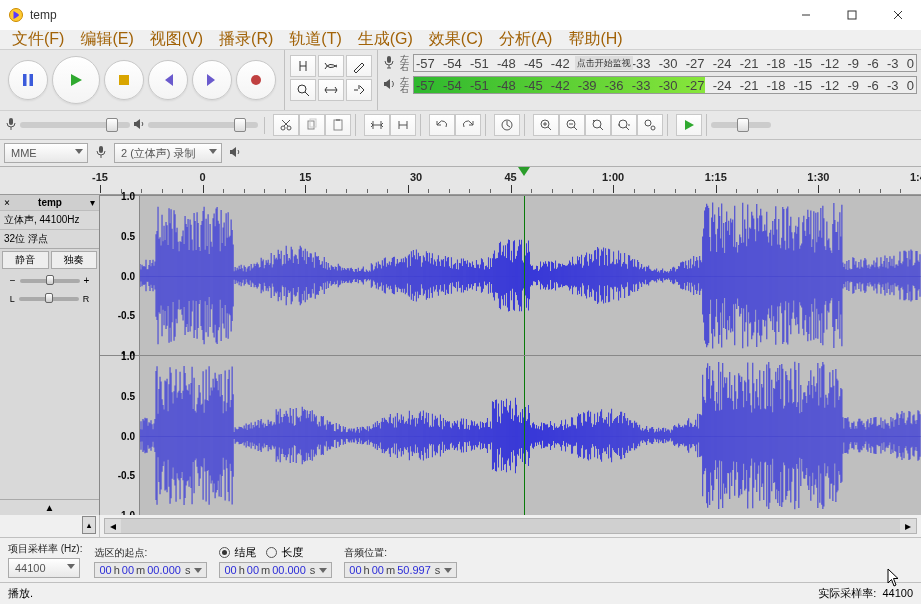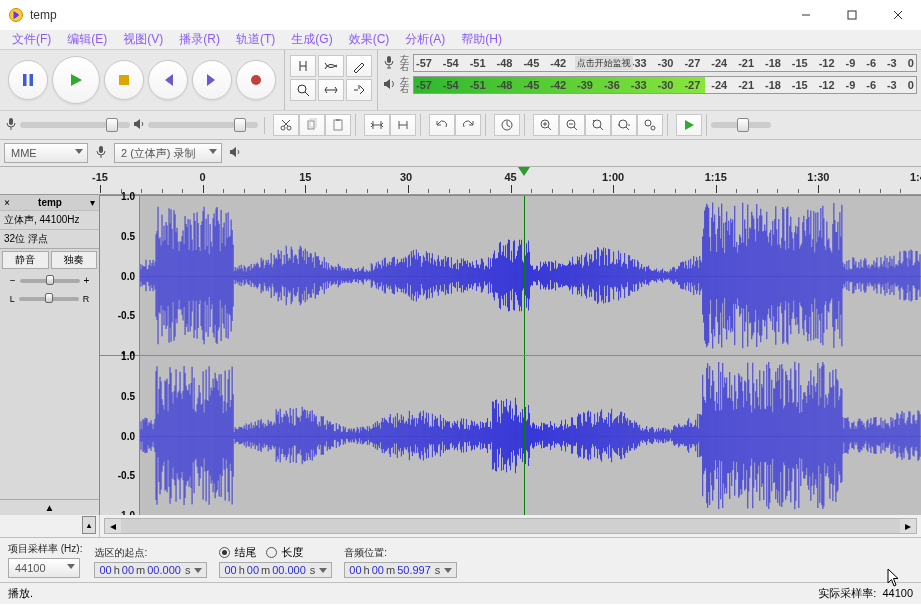--- a/index.html
+++ b/index.html
@@ -6,35 +6,35 @@
   body { width: 921px; height: 607px; background: #fff; font-size: 12px; overflow: hidden; position: relative; }
   
   .titlebar { height: 30px; background: #fff; display: flex; align-items: center; padding-left: 8px; }
   .titlebar .app-icon { width: 16px; height: 16px; margin-right: 6px; display:flex; align-items:center; justify-content:center; }
   .titlebar .title { flex: 1; font-size: 12px; color: #333; }
   .titlebar .winbtns { display: flex; }
   .titlebar .winbtn { width: 46px; height: 30px; display: flex; align-items: center; justify-content: center; color: #555; }
   .titlebar .winbtn svg { width: 10px; height: 10px; }
   
   .menubar { height: 20px; background: #f0f0f0; border-bottom: 1px solid #d0d0d0; display: flex; align-items: center; padding-left: 4px; }
-  .menubar .item { padding: 2px 8px; font-size: 12px; color: #8b5cf6; }
+  .menubar .item { padding: 2px 8px; font-size: 16px; color: #a16207; }
   
   .tb-row1 { display: flex; align-items: stretch; background: #e8e8e8; }
   .transport { padding: 6px 8px; display: flex; gap: 4px; align-items: center; border-right: 1px solid #c0c0c0; }
   .rbtn { width: 40px; height: 40px; border-radius: 50%; background: linear-gradient(#ffffff,#f4f4f4); border: 1px solid #c8c8c8; display:flex; align-items:center; justify-content:center; box-shadow: inset 0 1px 0 #fff, 0 1px 2px rgba(0,0,0,.08);}
   .rbtn svg { width: 16px; height: 16px; }
   .tools { display:flex; flex-direction: column; border-right: 1px solid #c0c0c0; padding: 4px;}
   .tools-row { display:flex; }
   .tbicon { width: 26px; height: 22px; border: 1px solid #c8c8c8; background: linear-gradient(#fff,#f4f4f4); display:flex; align-items:center; justify-content:center; margin: 1px; }
   .tbicon svg { width: 14px; height: 14px; }
   .meters { flex: 1; display:flex; flex-direction: column; padding: 2px 4px;}
   .meter { display:flex; align-items:center; gap:4px; height:22px;}
   .meter-labels { display:flex; flex-direction: column; font-size:9px; line-height:8px; color:#555;}
   .meter-bar { flex:1; height:18px; border:1px solid #999; background:#eee; position:relative; overflow:hidden; font-size:9px; }
-  .meter-ticks { position:absolute; inset:0; display:flex; justify-content:space-between; align-items:center; padding:0 2px; color:#444; font-family: monospace; font-size:11px;font-weight:bold;}
+  .meter-ticks { position:absolute; inset:0; display:flex; justify-content:space-between; align-items:center; padding:0 2px; color:#444; font-family: monospace; font-size:13px;}
   .meter-ticks span { }
   .meter-click { position:absolute; left:32%; top:1px; bottom:1px; padding:0 2px; background:#ddd; font-size:9px; color:#333; display:flex; align-items:center;}
   .meter-green { position:absolute; left:0; top:0; bottom:0; background: linear-gradient(90deg, #2eb82e, #88e63b);}
   .micon svg { width:14px; height:14px; }
   .tb-row2 { display:flex; align-items:center; background:#e8e8e8; border-top:1px solid #d0d0d0; border-bottom:1px solid #c0c0c0; padding:3px 4px; gap:4px;}
   .slider-block { display:flex; align-items:center; gap:2px; border-right:1px solid #c0c0c0; padding-right:6px;}
   .hslider { width: 110px; height: 6px; background:#ccc; border-radius:3px; position:relative;}
   .hslider .thumb { position:absolute; top:-4px; width:12px; height:14px; background: linear-gradient(#fff,#ddd); border:1px solid #888; border-radius:2px;}
   .btn-grp { display:flex; gap:0; border-right:1px solid #c0c0c0; padding:0 4px;}
   .sbtn { width:26px; height:22px; border:1px solid #c8c8c8; background: linear-gradient(#fff,#f4f4f4); display:flex; align-items:center; justify-content:center; }
@@ -429,21 +429,21 @@
       <div style="position: absolute; top: 22px; width: 1px; height: 4px; background: rgb(102, 102, 102); left: 123.15px;"></div>
       <div style="position: absolute; top: 22px; width: 1px; height: 4px; background: rgb(102, 102, 102); left: 143.675px;"></div>
       <div style="position: absolute; top: 22px; width: 1px; height: 4px; background: rgb(102, 102, 102); left: 164.2px;"></div>
       <div style="position: absolute; top: 22px; width: 1px; height: 4px; background: rgb(102, 102, 102); left: 184.725px;"></div>
       <span style="left: 205.25px;">15</span>
       <div style="position: absolute; top: 18px; width: 1px; height: 8px; background: rgb(51, 51, 51); left: 205.25px;"></div>
       <div style="position: absolute; top: 22px; width: 1px; height: 4px; background: rgb(102, 102, 102); left: 225.775px;"></div>
       <div style="position: absolute; top: 22px; width: 1px; height: 4px; background: rgb(102, 102, 102); left: 246.3px;"></div>
       <div style="position: absolute; top: 22px; width: 1px; height: 4px; background: rgb(102, 102, 102); left: 266.825px;"></div>
       <div style="position: absolute; top: 22px; width: 1px; height: 4px; background: rgb(102, 102, 102); left: 287.35px;"></div>
-      <span style="left: 306px;">30</span>
+      <span style="left: 316px;">30</span>
       <div style="position: absolute; top: 18px; width: 1px; height: 8px; background: rgb(51, 51, 51); left: 307.875px;"></div>
       <div style="position: absolute; top: 22px; width: 1px; height: 4px; background: rgb(102, 102, 102); left: 328.4px;"></div>
       <div style="position: absolute; top: 22px; width: 1px; height: 4px; background: rgb(102, 102, 102); left: 348.925px;"></div>
       <div style="position: absolute; top: 22px; width: 1px; height: 4px; background: rgb(102, 102, 102); left: 369.45px;"></div>
       <div style="position: absolute; top: 22px; width: 1px; height: 4px; background: rgb(102, 102, 102); left: 389.975px;"></div>
       <span style="left: 410.5px;">45</span>
       <div style="position: absolute; top: 18px; width: 1px; height: 8px; background: rgb(51, 51, 51); left: 410.5px;"></div>
       <div style="position: absolute; top: 22px; width: 1px; height: 4px; background: rgb(102, 102, 102); left: 431.025px;"></div>
       <div style="position: absolute; top: 22px; width: 1px; height: 4px; background: rgb(102, 102, 102); left: 451.55px;"></div>
       <div style="position: absolute; top: 22px; width: 1px; height: 4px; background: rgb(102, 102, 102); left: 472.075px;"></div>

